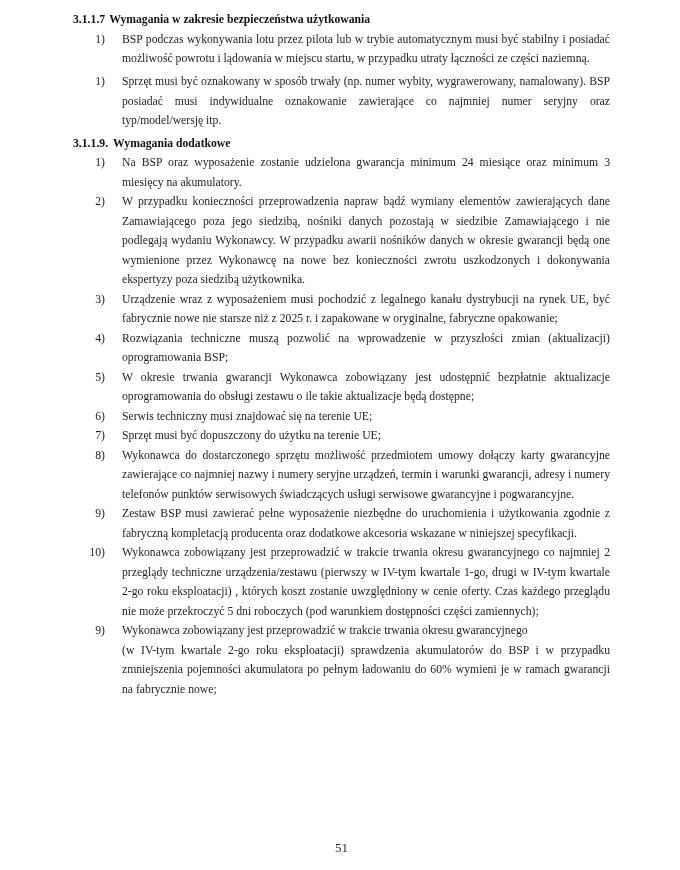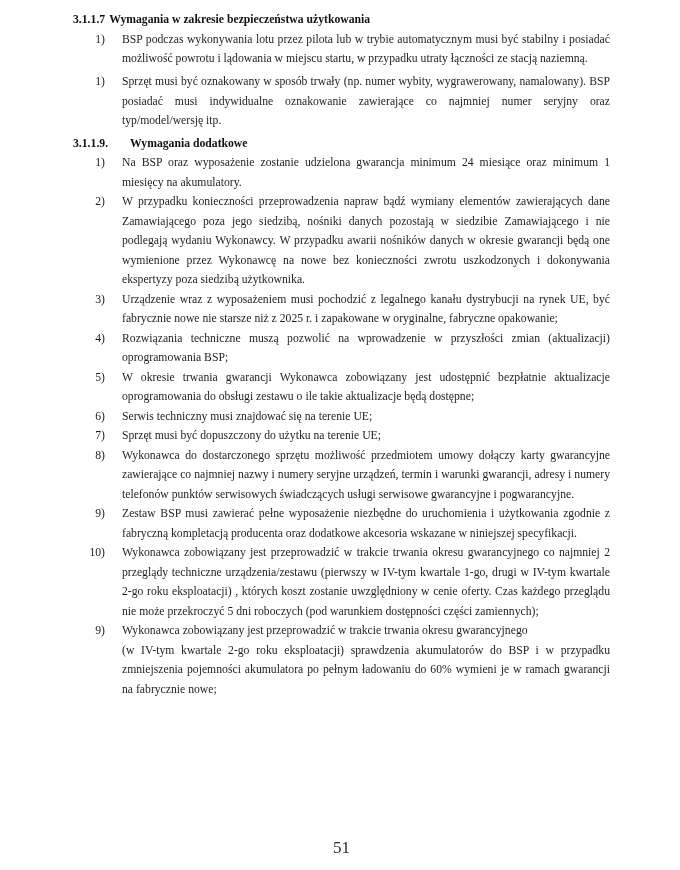--- a/index.html
+++ b/index.html
@@ -25,75 +25,75 @@
     top: 10px;
   }
   .section { margin: 0; }
   .section + .section { margin-top: 3px; }
   .section-heading {
     font-weight: bold;
     color: #111111;
     white-space: nowrap;
   }
   .heading-num { margin-right: 4px; }
-  .heading-num.wide { margin-right: 22px; }
+  .heading-num.wide { margin-right: 5px; }
   .item {
     display: grid;
     grid-template-columns: 18px 1fr;
     column-gap: 17px;
     margin-left: 14px;
   }
   .item-num {
     text-align: right;
     white-space: nowrap;
   }
   .item-text {
     text-align: justify;
     white-space: pre-line;
   }
   .page-number {
     position: absolute;
     left: 73px;
     right: 70px;
     top: 838px;
     text-align: center;
-    font-size: 17px;
+    font-size: 13px;
     color: #2a2a2a;
   }
 </style>
 </head>
 <body>
 
 <div class="page">
   <div class="content">
 
     <div class="section">
       <div class="section-heading">
         <span class="heading-num">3.1.1.7</span><span>Wymagania w zakresie bezpieczeństwa użytkowania</span>
       </div>
       <div class="item">
         <span class="item-num">1)</span>
-        <span class="item-text">BSP podczas wykonywania lotu przez pilota lub w trybie automatycznym musi być stabilny i posiadać możliwość powrotu i lądowania w miejscu startu, w przypadku utraty łączności ze stacją naziemną.</span>
+        <span class="item-text">BSP podczas wykonywania lotu przez pilota lub w trybie automatycznym musi być stabilny i posiadać możliwość powrotu i lądowania w miejscu startu, w przypadku utraty łączności ze części naziemną.</span>
       </div>
     </div>
 
     <div class="section" style="margin-top:3.5px;">
       <div class="item">
         <span class="item-num">1)</span>
         <span class="item-text">Sprzęt musi być oznakowany w sposób trwały (np. numer wybity, wygrawerowany, namalowany). BSP posiadać musi indywidualne oznakowanie zawierające co najmniej numer seryjny oraz typ/model/wersję itp.</span>
       </div>
     </div>
 
     <div class="section">
       <div class="section-heading">
         <span class="heading-num wide">3.1.1.9.</span><span>Wymagania dodatkowe</span>
       </div>
       <div class="item">
         <span class="item-num">1)</span>
-        <span class="item-text">Na BSP oraz wyposażenie zostanie udzielona gwarancja minimum 24 miesiące oraz minimum 1 miesięcy na akumulatory.</span>
+        <span class="item-text">Na BSP oraz wyposażenie zostanie udzielona gwarancja minimum 24 miesiące oraz minimum 3 miesięcy na akumulatory.</span>
       </div>
       <div class="item">
         <span class="item-num">2)</span>
         <span class="item-text">W przypadku konieczności przeprowadzenia napraw bądź wymiany elementów zawierających dane Zamawiającego poza jego siedzibą, nośniki danych pozostają w siedzibie Zamawiającego i nie podlegają wydaniu Wykonawcy. W przypadku awarii nośników danych w okresie gwarancji będą one wymienione przez Wykonawcę na nowe bez konieczności zwrotu uszkodzonych i dokonywania ekspertyzy poza siedzibą użytkownika.</span>
       </div>
       <div class="item">
         <span class="item-num">3)</span>
         <span class="item-text">Urządzenie wraz z wyposażeniem musi pochodzić z legalnego kanału dystrybucji na rynek UE, być fabrycznie nowe nie starsze niż z 2025 r. i zapakowane w oryginalne, fabryczne opakowanie;</span>
       </div>
       <div class="item">

